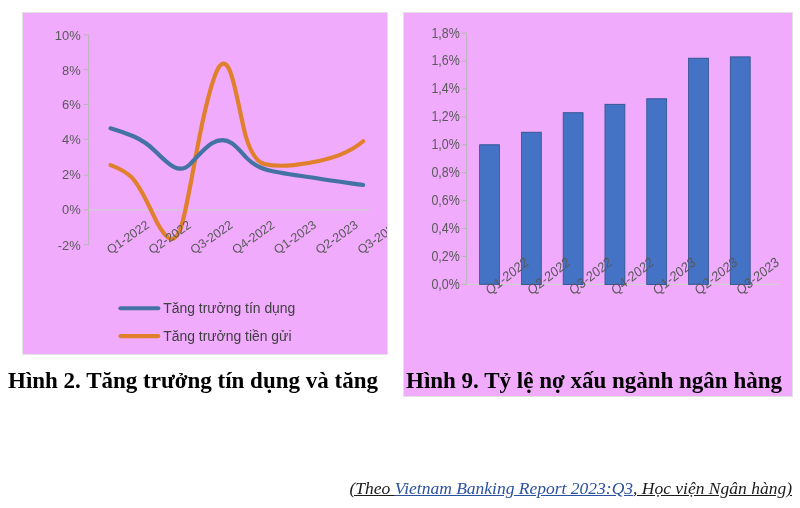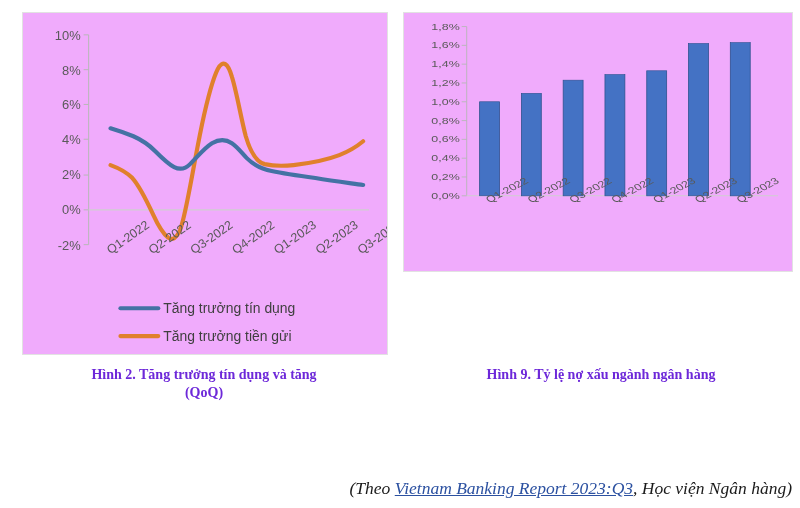--- a/index.html
+++ b/index.html
@@ -18,21 +18,21 @@
   }
 
   
   .chart-panel {
     position: absolute;
     box-sizing: border-box;
     border: 1px solid #e2e2e2;
     background: #f0abfc;
   }
   #panel-line  { left: 22px;  top: 12px; width: 366px; height: 343px; }
-  #panel-bar   { left: 403px; top: 12px; width: 390px; height: 260px; }
+  #panel-bar   { left: 403px; top: 12px; width: 390px; height: 385px; }
 
   .plot-svg { display: block; width: 100%; height: 100%; }
 
   .tick-text {
     font-family: "Liberation Sans", sans-serif;
     font-size: 13px;
     fill: #5a5a5a;
   }
   .tick-text-sm {
     font-family: "Liberation Sans", sans-serif;
@@ -60,40 +60,40 @@
     stroke-width: 4.2;
     stroke-linecap: round;
     stroke-linejoin: round;
   }
 
   
   .caption {
     position: absolute;
     font-family: "Liberation Serif", serif;
     font-weight: bold;
-    font-size: 14px;
+    font-size: 23px;
     line-height: 1.32;
-    text-align: center;
-    color: #6d28d9;
+    color: #000000;
   }
   #caption-fig2 { left: 8px;   top: 366px; width: 392px; }
   #caption-fig3 { left: 406px; top: 366px; width: 390px; }
 
   
   #source-line {
     position: absolute;
     left: 0;
     top: 478px;
     width: 792px;
     text-align: right;
     font-family: "Liberation Serif", serif;
     font-style: italic;
     font-size: 17.5px;
     color: #1a1a1a;
     white-space: nowrap;
+    text-decoration: underline;
   }
   #source-link {
     color: #2b50a0;
     text-decoration: underline;
     font-style: italic;
   }
 </style>
 </head>
 <body>
 
@@ -210,20 +210,19 @@
       <text class="cat-text" x="212" y="253" transform="rotate(-35 212 253)">Q4-2022</text>
       <text class="cat-text" x="254" y="253" transform="rotate(-35 254 253)">Q1-2023</text>
       <text class="cat-text" x="296" y="253" transform="rotate(-35 296 253)">Q2-2023</text>
       <text class="cat-text" x="338" y="253" transform="rotate(-35 338 253)">Q3-2023</text>
     </g>
   </svg>
 </div>
 
 <div class="caption" id="caption-fig2">
   <div>Hình 2. Tăng trưởng tín dụng và tăng</div>
-  <div>(QoQ)</div>
 </div>
 
 <div class="caption" id="caption-fig3">
   <div>Hình 9. Tỷ lệ nợ xấu ngành ngân hàng</div>
 </div>
 
 <div id="source-line"><span>(Theo </span><a id="source-link" href="#">Vietnam Banking Report 2023:Q3</a><span>, Học viện Ngân hàng)</span></div>
 
 </body></html>

